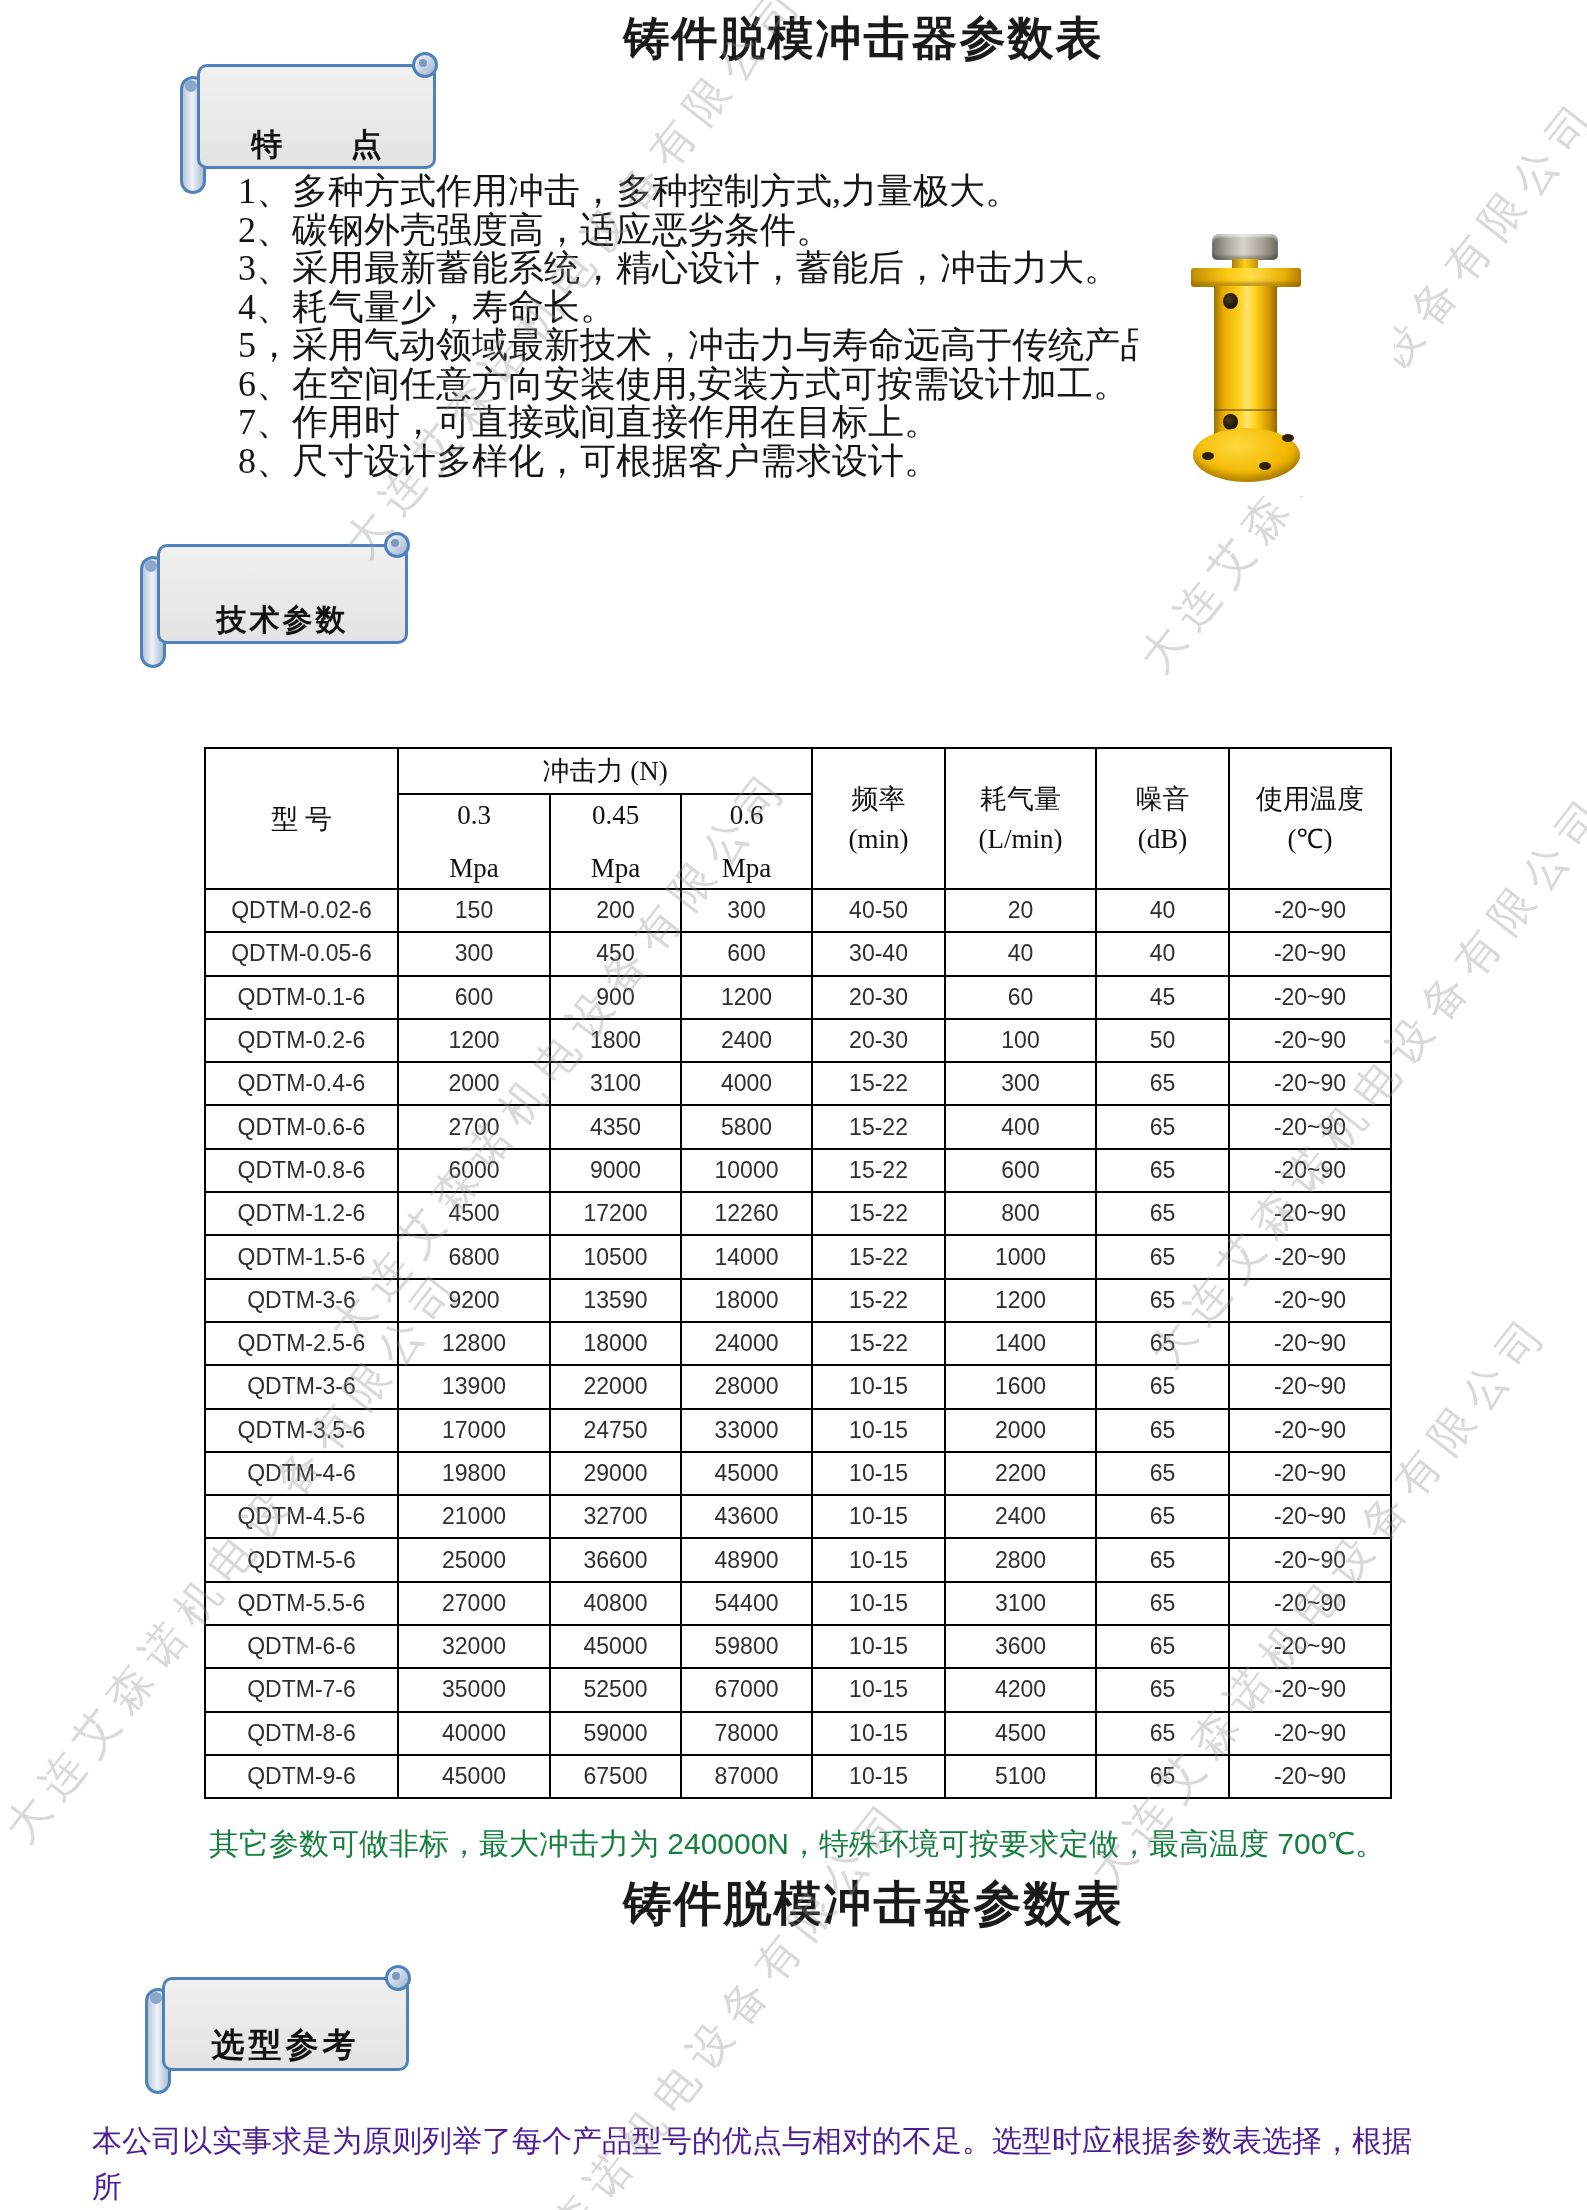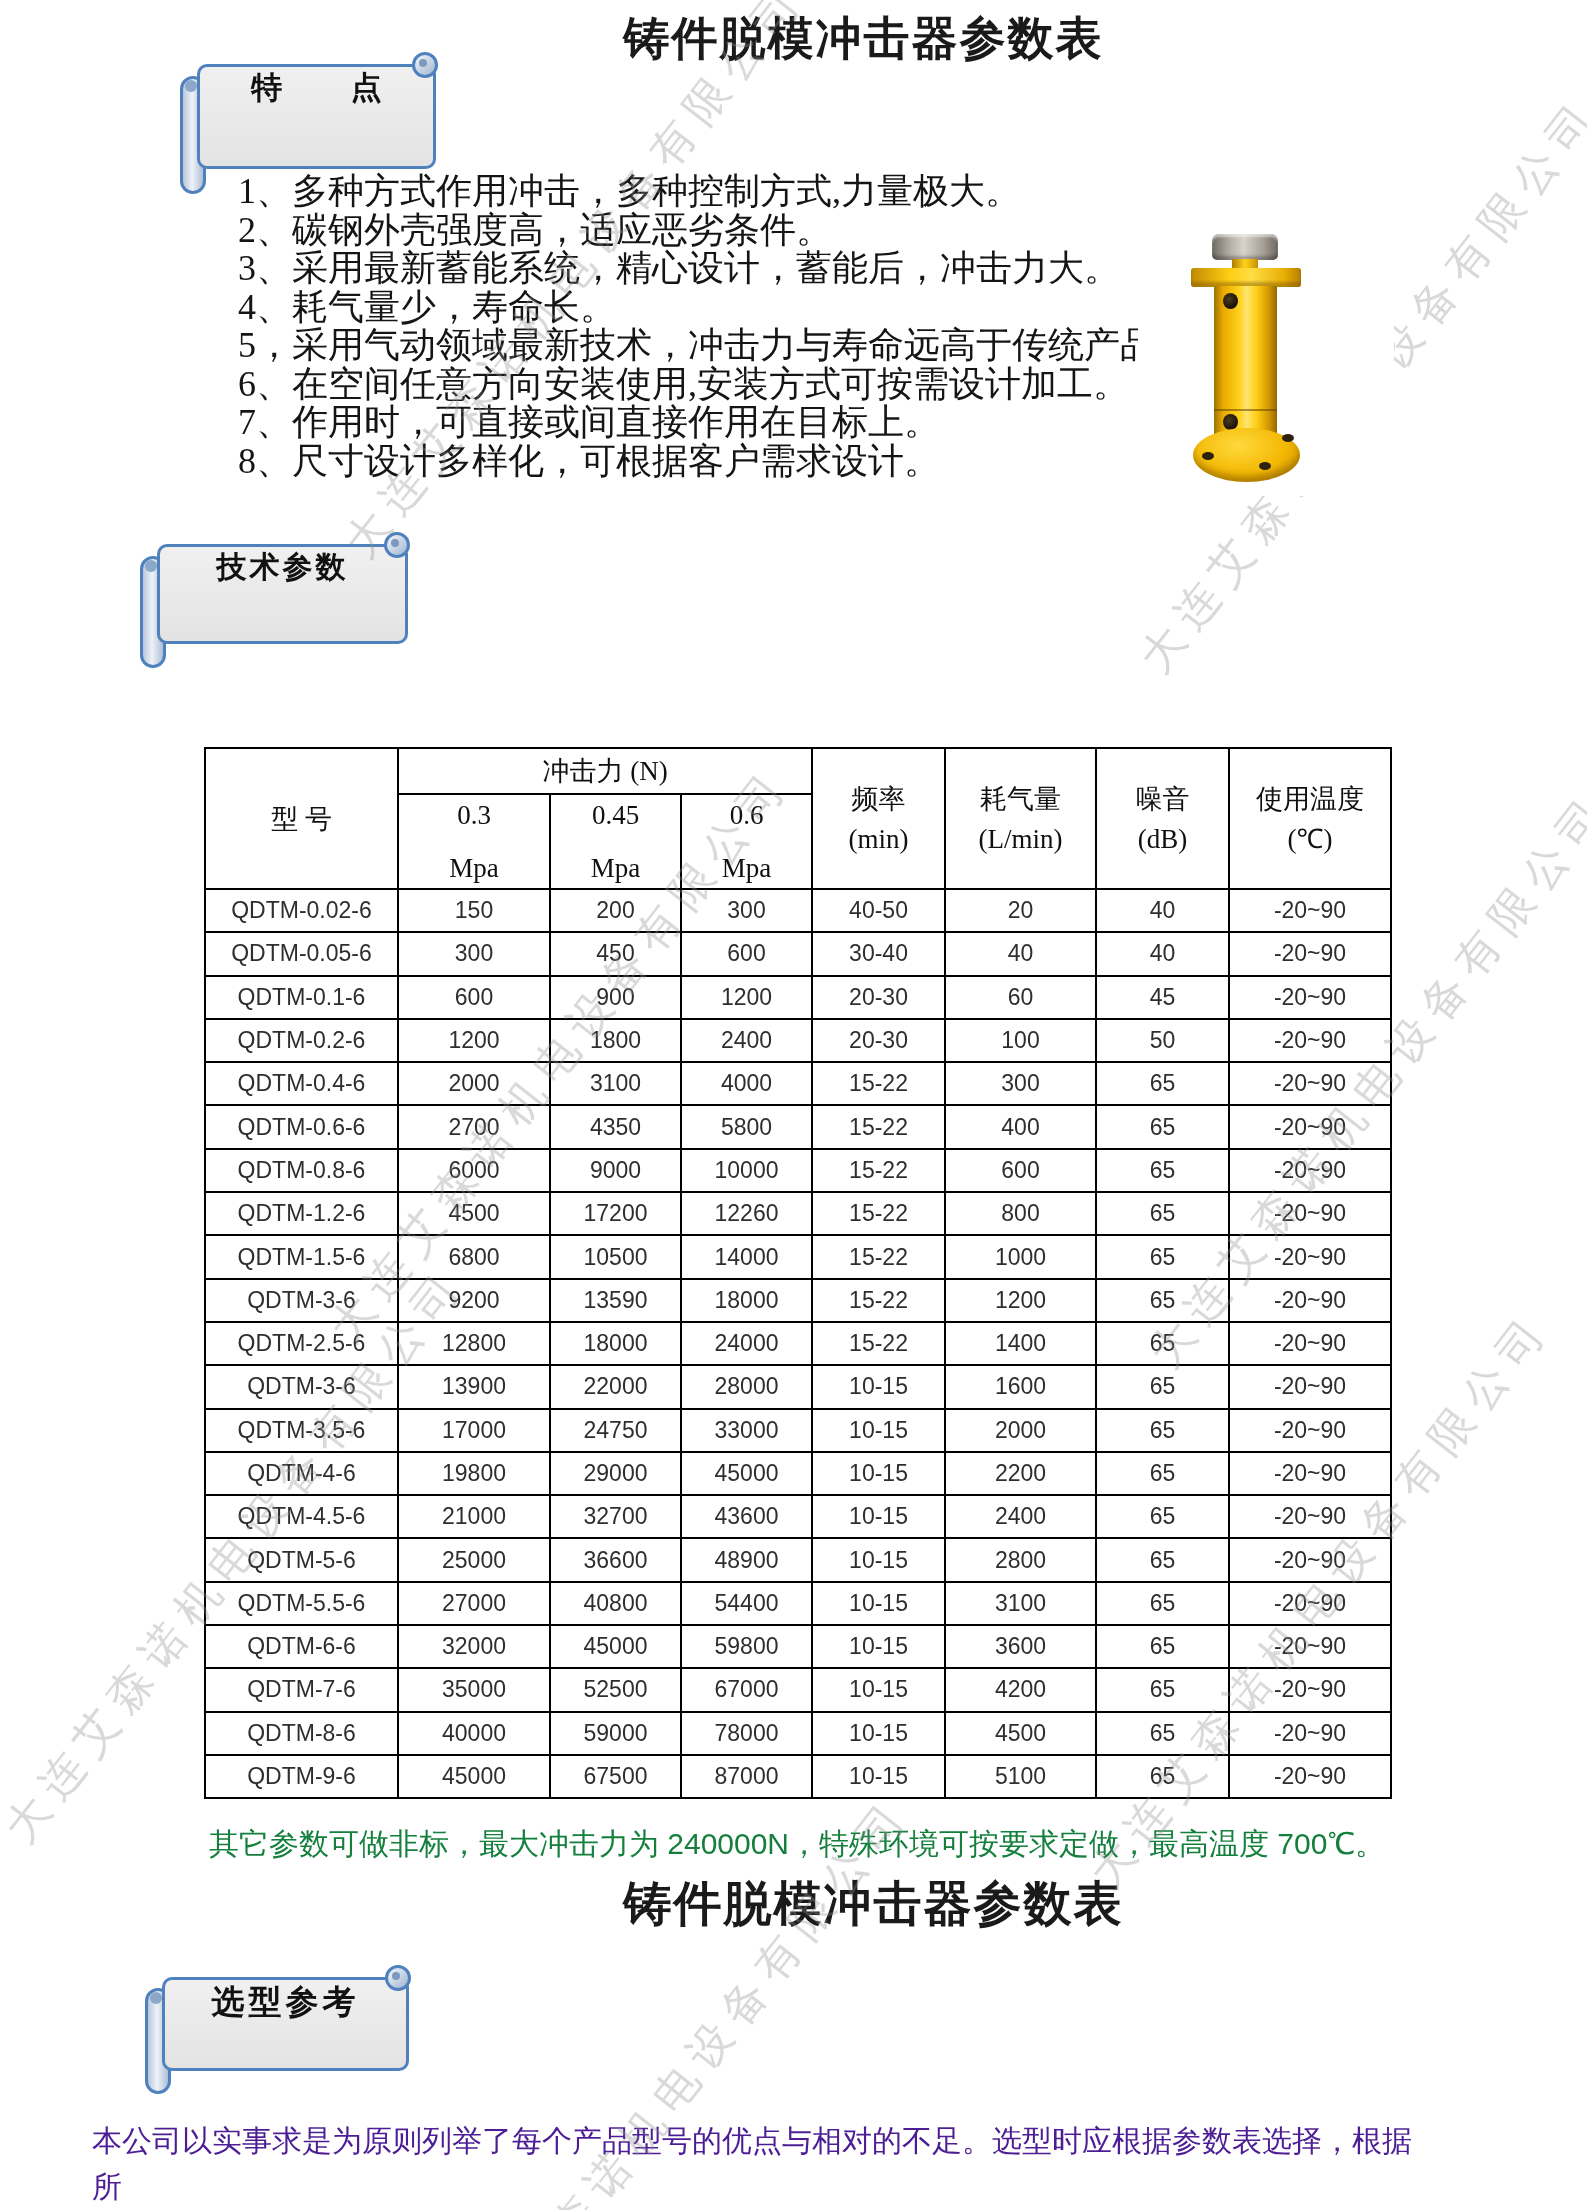--- a/index.html
+++ b/index.html
@@ -29,21 +29,21 @@
     border:3px solid #4f81bd;border-radius:13px;box-sizing:border-box;
   }
   .sb-roll::before{
     content:"";position:absolute;left:2px;top:1px;width:12px;height:12px;
     background:#8ba7c9;border-radius:50%;
   }
   .sb-panel{
     position:absolute;left:17px;top:13%;right:0;height:70%;
     background:linear-gradient(#f0f0f0,#e3e3e3);
     border:3px solid #4f81bd;border-radius:10px;box-sizing:border-box;
-    display:flex;align-items:flex-start;justify-content:center;
+    display:flex;align-items:flex-end;justify-content:center;
     font-family:"Liberation Sans", sans-serif;font-weight:bold;color:#111;
   }
   .sb-curl{
     position:absolute;right:-5px;top:-15px;width:26px;height:26px;
     background:linear-gradient(135deg,#f4f7fb,#9fb4d0);
     border:3px solid #4f81bd;border-radius:50%;box-sizing:border-box;
   }
   .sb-curl::after{
     content:"";position:absolute;left:4px;top:4px;width:8px;height:8px;
     background:#7d99bf;border-radius:50%;

